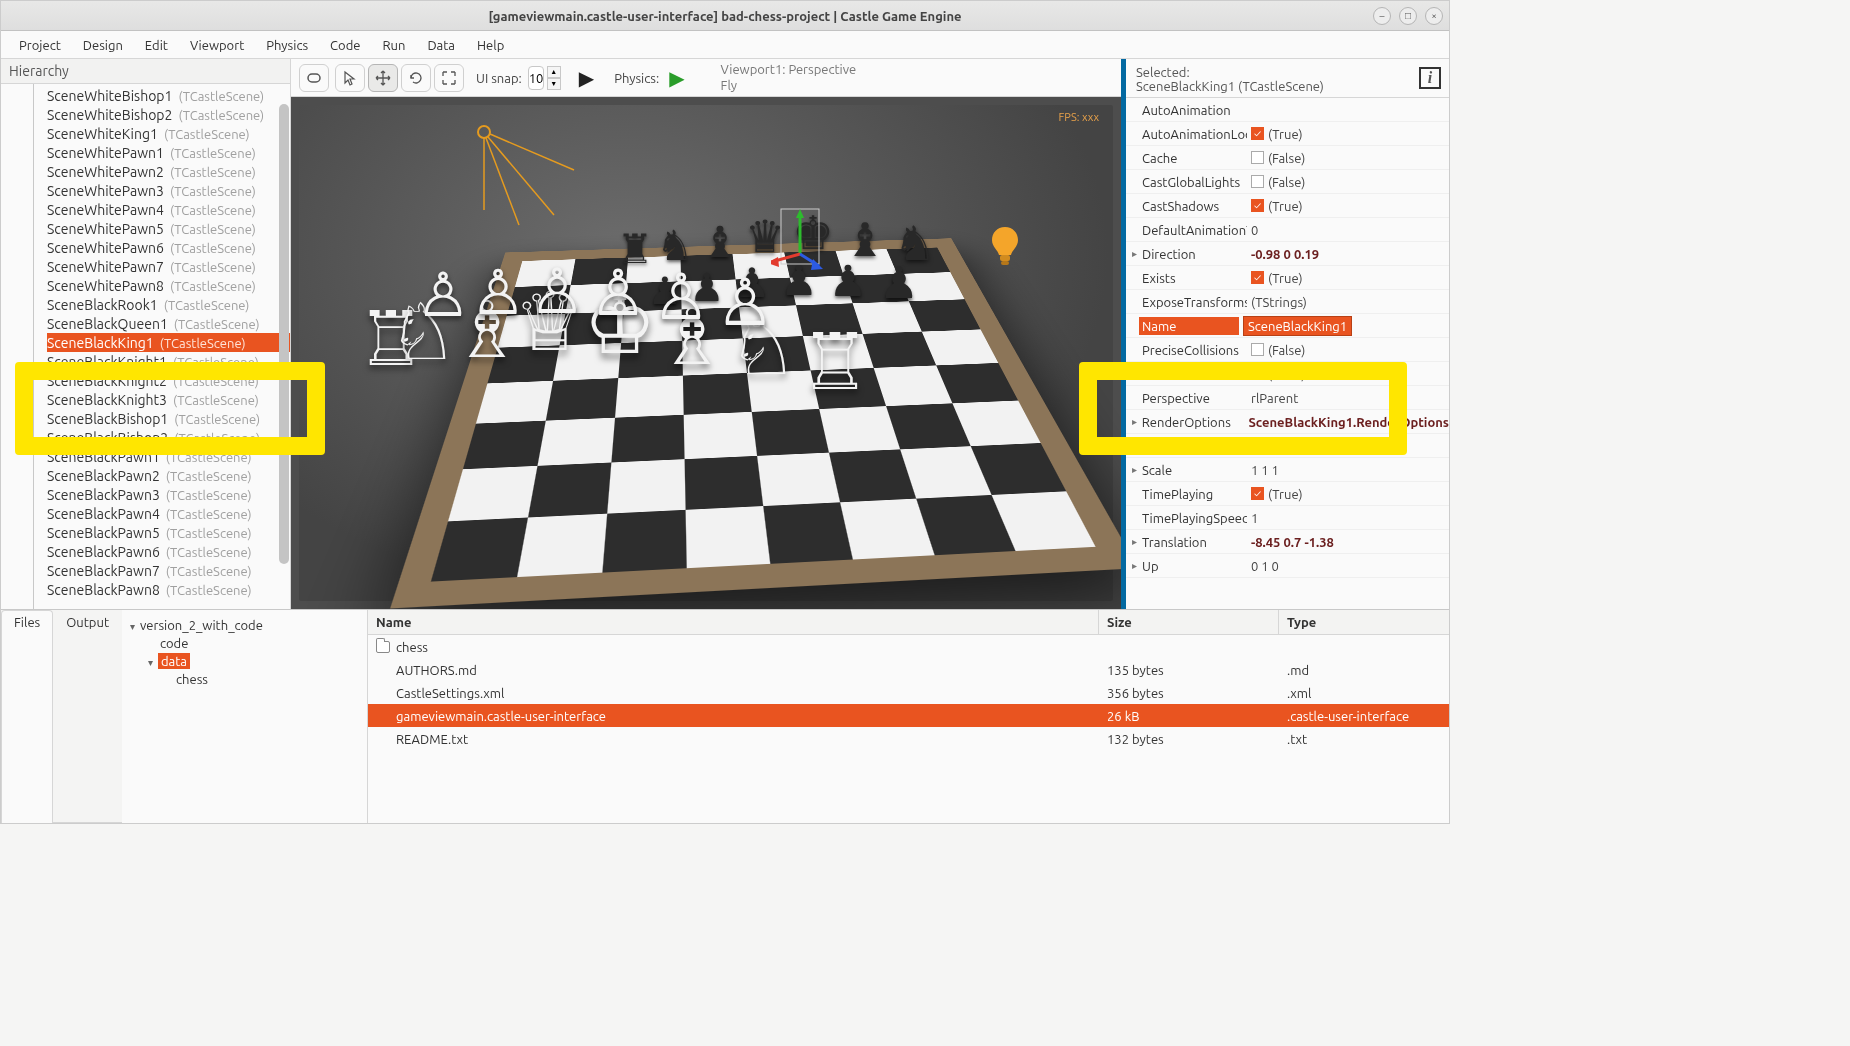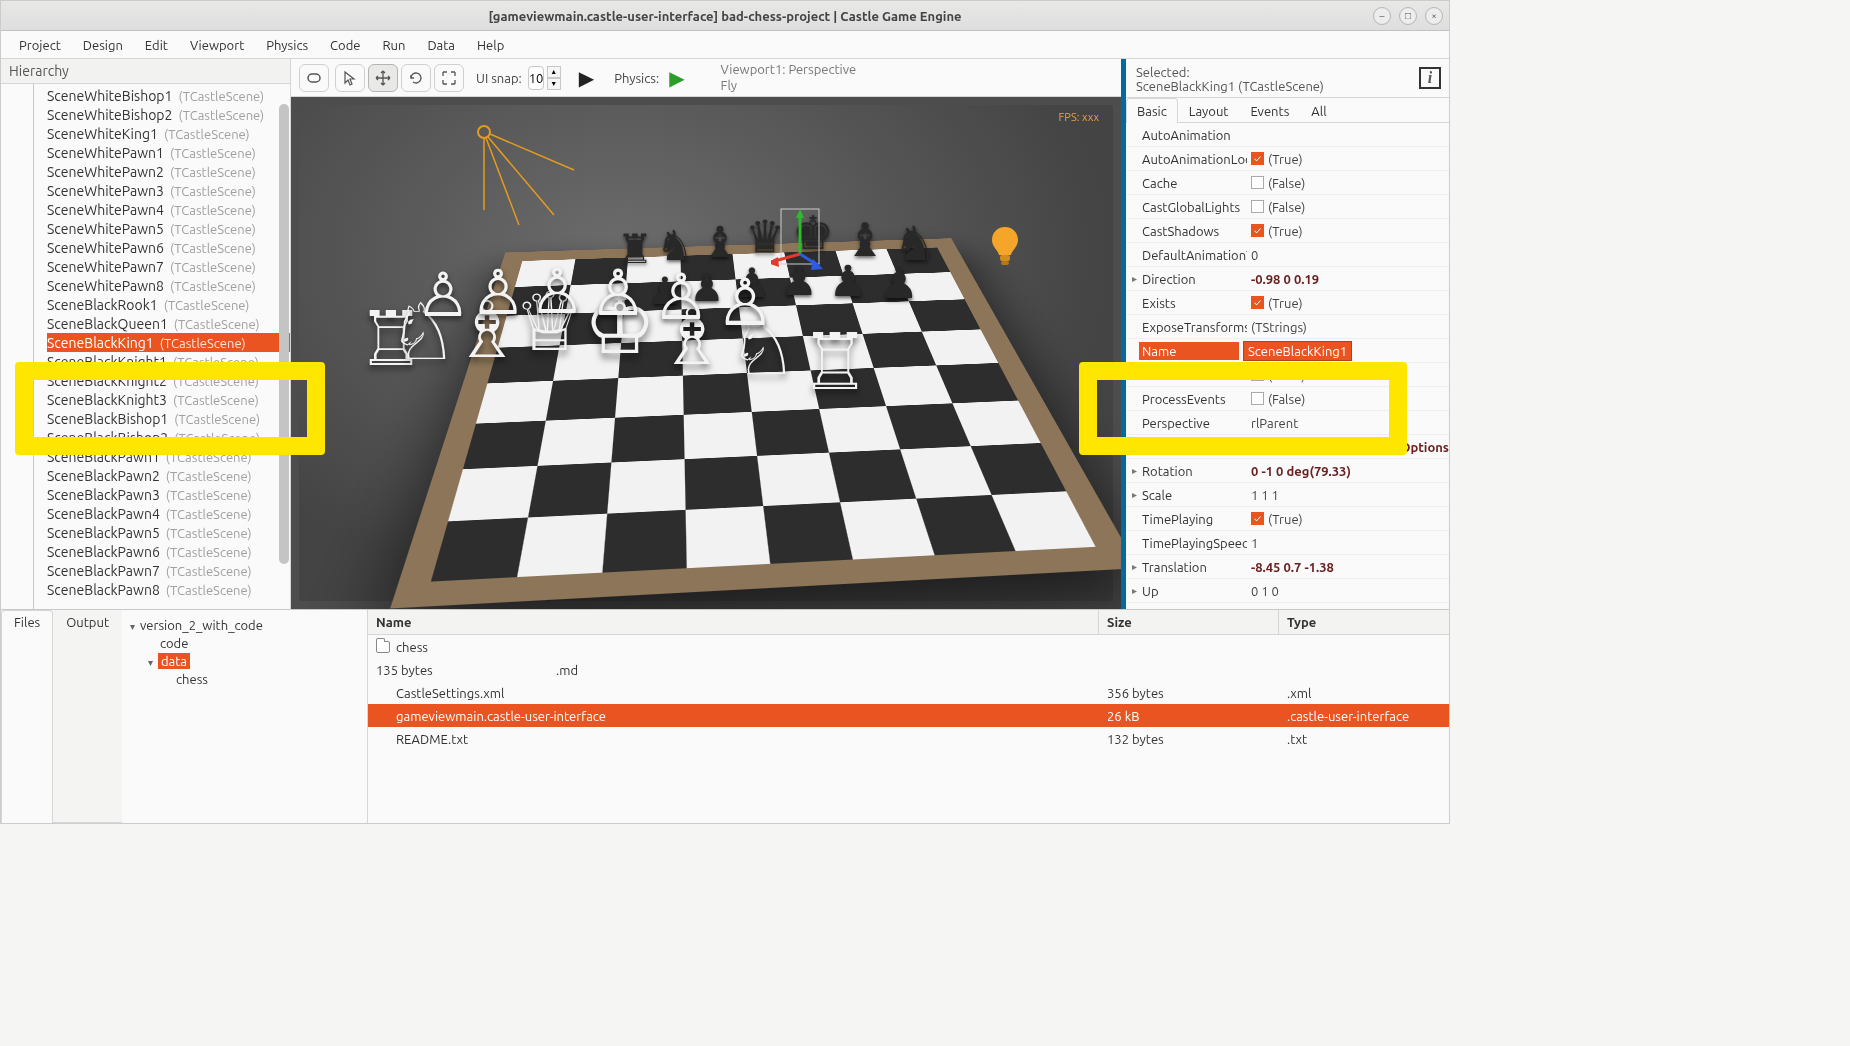--- a/index.html
+++ b/index.html
@@ -412,26 +412,20 @@
         </div>
       </div>
     </div>
 
     <div class="right-col">
       <div class="selected-info">
         <div>Selected:</div>
         <div>SceneBlackKing1 (TCastleScene)</div>
         <div class="info-icon">i</div>
       </div>
-      <div class="tabs" id="inspector-tabs">
-          <div class="tab active">Basic</div>
-          <div class="tab">Layout</div>
-          <div class="tab">Events</div>
-          <div class="tab">All</div>
-        </div>
       <div class="props" id="props">
           <div class="prop-row">
             <span class="caret"></span>
             <span class="prop-key">AutoAnimation</span>
             <span class="prop-val">
               <span></span>
             </span>
           </div>
           <div class="prop-row">
             <span class="caret"></span>
@@ -597,20 +591,21 @@
           <div class="fl-col-size">Size</div>
           <div class="fl-col-type">Type</div>
         </div>
         <div class="fl-body" id="file-list-body">
             <div class="fl-row">
               <div class="fl-col-name"><span class="folder-icon"></span>chess</div>
               <div class="fl-col-size"></div>
               <div class="fl-col-type"></div>
             </div>
             <div class="fl-row">
+              <div class="fl-col-name" style="padding-left: 28px;">AUTHORS.md</div>
               <div class="fl-col-size">135 bytes</div>
               <div class="fl-col-type">.md</div>
             </div>
             <div class="fl-row">
               <div class="fl-col-name" style="padding-left: 28px;">CastleSettings.xml</div>
               <div class="fl-col-size">356 bytes</div>
               <div class="fl-col-type">.xml</div>
             </div>
             <div class="fl-row selected">
               <div class="fl-col-name" style="padding-left: 28px;">gameviewmain.castle-user-interface</div>

